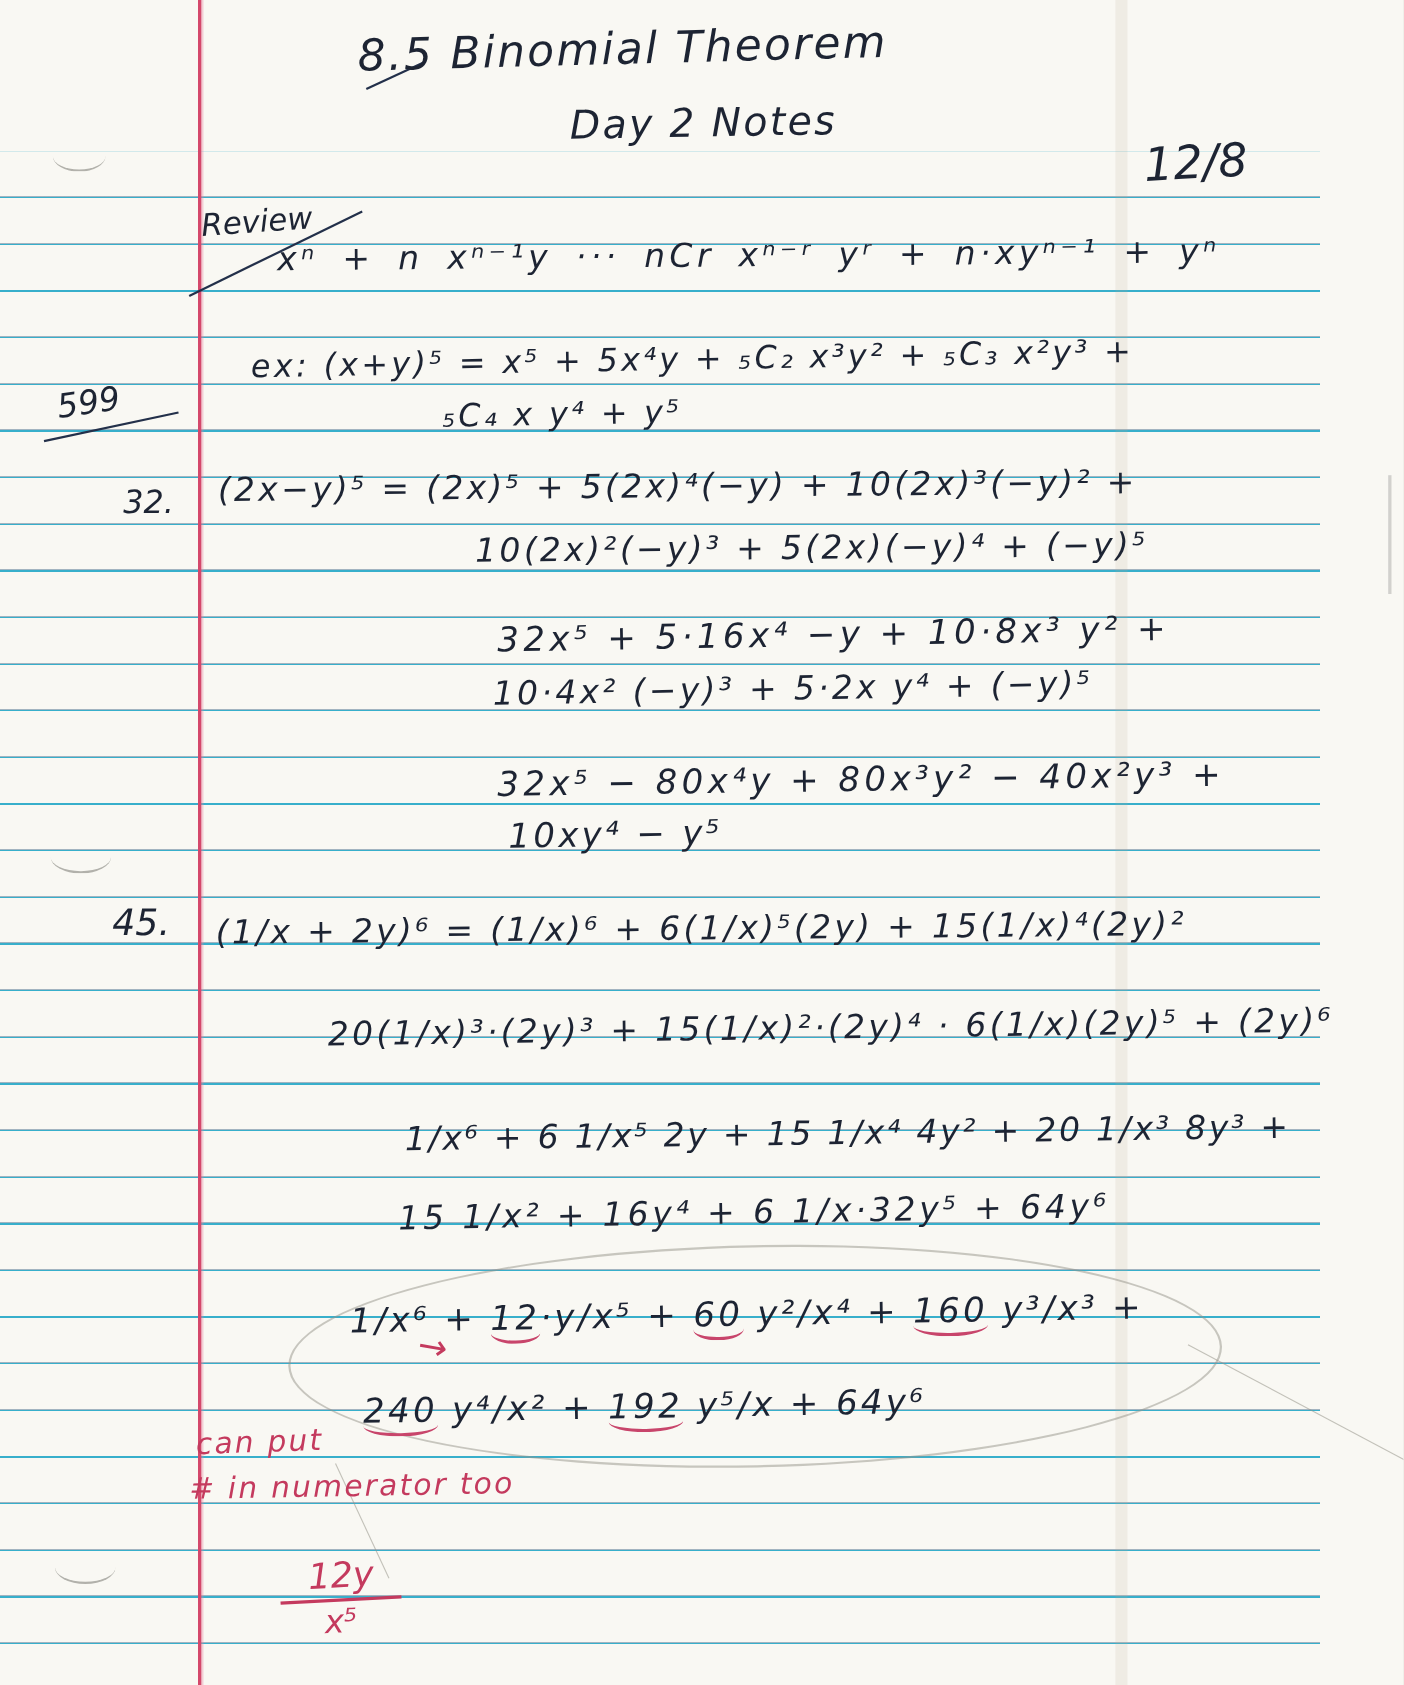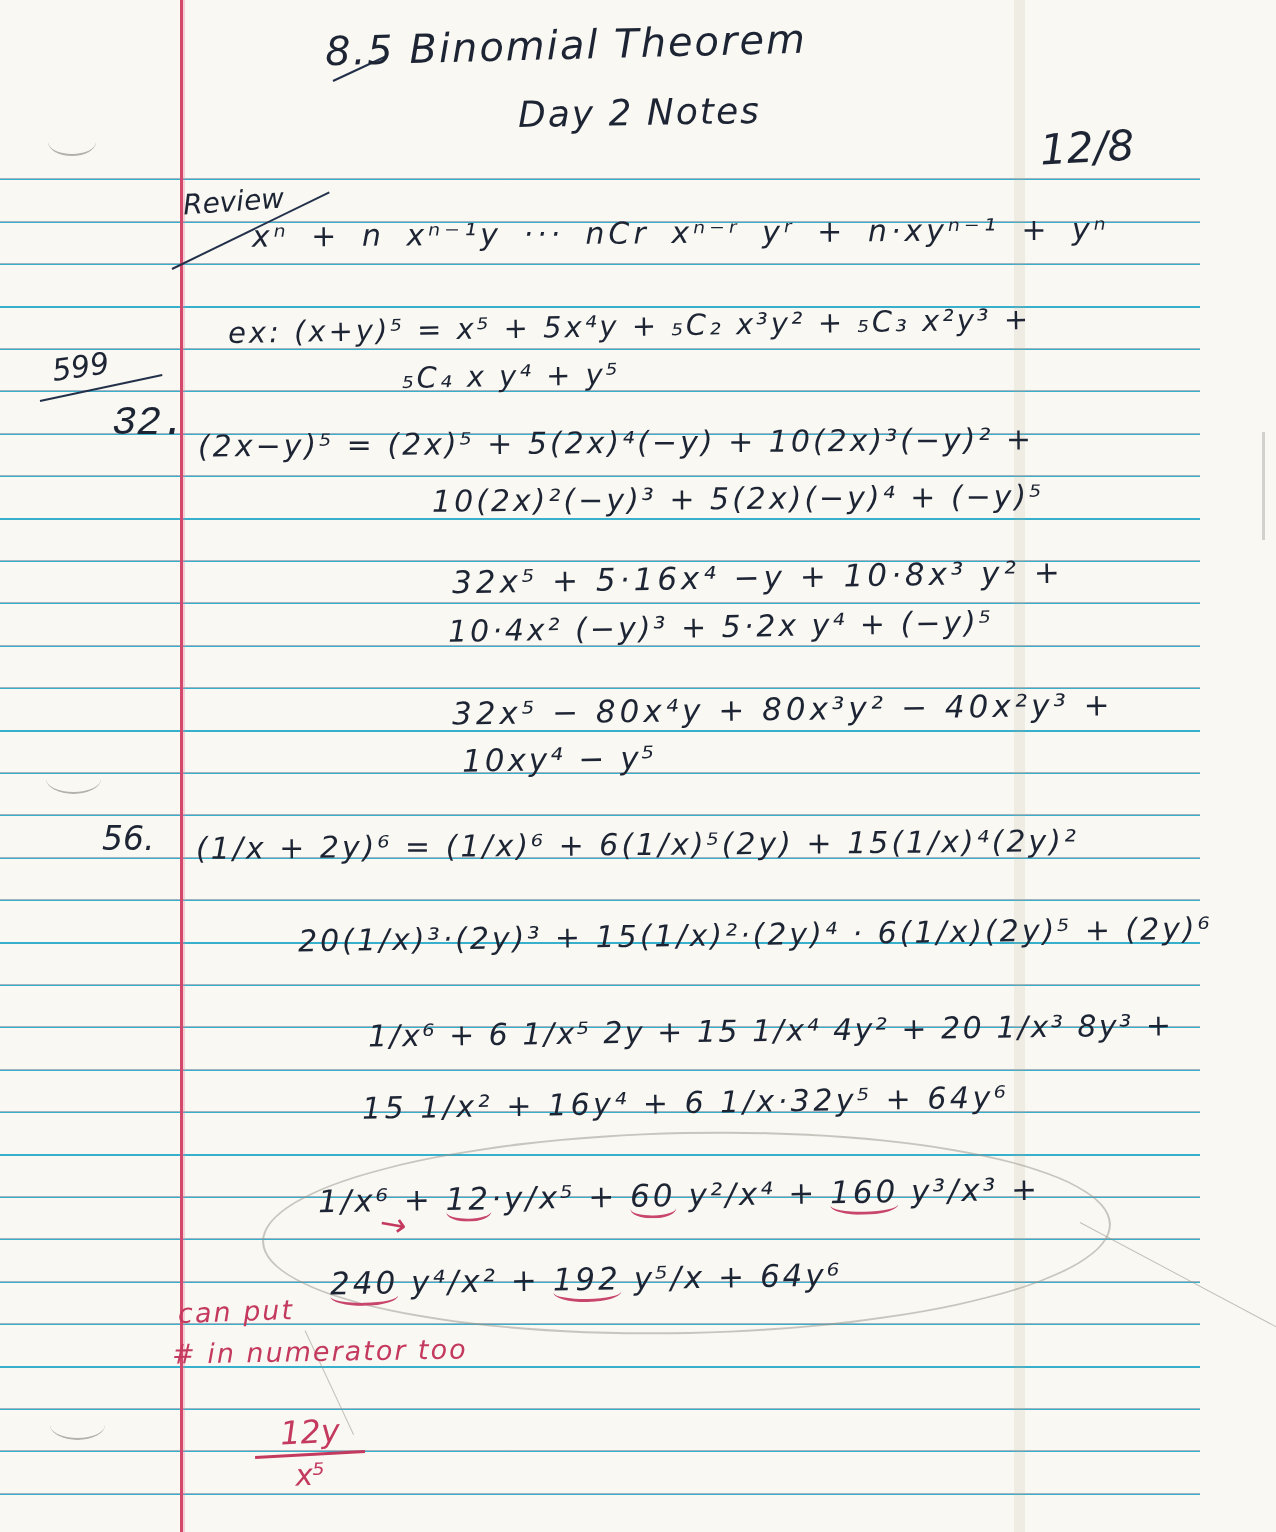--- a/index.html
+++ b/index.html
@@ -75,29 +75,29 @@
   <div class="hw" style="left:183px;top:186px;font-size:28px;transform:rotate(-4deg);">Review</div>
   <div class="stroke ink-stroke" style="left:172px;top:268px;width:175px;transform:rotate(-26deg);"></div>
   <div class="hw" style="left:252px;top:216px;font-size:30px;letter-spacing:4px;word-spacing:8px;transform:rotate(-0.5deg);">xⁿ + n xⁿ⁻¹y ··· nCr xⁿ⁻ʳ yʳ + n·xyⁿ⁻¹ + yⁿ</div>
 
   <div class="hw" style="left:228px;top:310px;font-size:29px;letter-spacing:3px;transform:rotate(-1deg);">ex: (x+y)⁵ = x⁵ + 5x⁴y + ₅C₂ x³y² + ₅C₃ x²y³ +</div>
   <div class="hw" style="left:402px;top:360px;font-size:29px;letter-spacing:3px;transform:rotate(-1deg);">₅C₄ x y⁴ + y⁵</div>
 
   <div class="hw" style="left:52px;top:350px;font-size:30px;transform:rotate(-8deg);">599</div>
   <div class="stroke ink-stroke" style="left:40px;top:400px;width:125px;transform:rotate(-12deg);"></div>
 
-  <div class="hw" style="left:112px;top:400px;font-size:41px;font-family:Liberation Mono, monospace;">32.</div>
+  <div class="hw" style="left:112px;top:440px;font-size:29px;">32.</div>
   <div class="hw" style="left:198px;top:426px;font-size:30px;letter-spacing:3px;transform:rotate(-0.5deg);">(2x−y)⁵ = (2x)⁵ + 5(2x)⁴(−y) + 10(2x)³(−y)² +</div>
   <div class="hw" style="left:432px;top:482px;font-size:30px;letter-spacing:3px;transform:rotate(-0.5deg);">10(2x)²(−y)³ + 5(2x)(−y)⁴ + (−y)⁵</div>
   <div class="hw" style="left:452px;top:560px;font-size:31px;letter-spacing:4px;transform:rotate(-1deg);">32x⁵ + 5·16x⁴ −y + 10·8x³ y² +</div>
   <div class="hw" style="left:448px;top:610px;font-size:30px;letter-spacing:3px;transform:rotate(-1deg);">10·4x² (−y)³ + 5·2x y⁴ + (−y)⁵</div>
   <div class="hw" style="left:452px;top:692px;font-size:31px;letter-spacing:4px;transform:rotate(-0.8deg);">32x⁵ − 80x⁴y + 80x³y² − 40x²y³ +</div>
   <div class="hw" style="left:462px;top:742px;font-size:31px;letter-spacing:3px;transform:rotate(-1deg);">10xy⁴ − y⁵</div>
 
-  <div class="hw" style="left:102px;top:820px;font-size:33px;">56.</div>
+  <div class="hw" style="left:102px;top:820px;font-size:33px;">45.</div>
   <div class="hw" style="left:196px;top:828px;font-size:30px;letter-spacing:3px;transform:rotate(-0.5deg);">(1/x + 2y)⁶ = (1/x)⁶ + 6(1/x)⁵(2y) + 15(1/x)⁴(2y)²</div>
   <div class="hw" style="left:298px;top:918px;font-size:30px;letter-spacing:3px;transform:rotate(-0.8deg);">20(1/x)³·(2y)³ + 15(1/x)²·(2y)⁴ · 6(1/x)(2y)⁵ + (2y)⁶</div>
   <div class="hw" style="left:368px;top:1014px;font-size:30px;letter-spacing:2.5px;transform:rotate(-0.8deg);">1/x⁶ + 6 1/x⁵ 2y + 15 1/x⁴ 4y² + 20 1/x³ 8y³ +</div>
   <div class="hw" style="left:362px;top:1086px;font-size:30px;letter-spacing:3.5px;transform:rotate(-1deg);">15 1/x² + 16y⁴ + 6 1/x·32y⁵ + 64y⁶</div>
 
   <div class="hw" style="left:318px;top:1178px;font-size:31px;letter-spacing:3px;transform:rotate(-1deg);">
     <span>1/x⁶ + </span><span class="redswoosh">12</span><span>·y/x⁵ + </span><span class="redswoosh">60</span><span> y²/x⁴ + </span><span class="redswoosh">160</span><span> y³/x³ +</span>
   </div>
   <div class="hw red" style="left:380px;top:1206px;font-size:32px;transform:rotate(10deg);">→</div>
 

